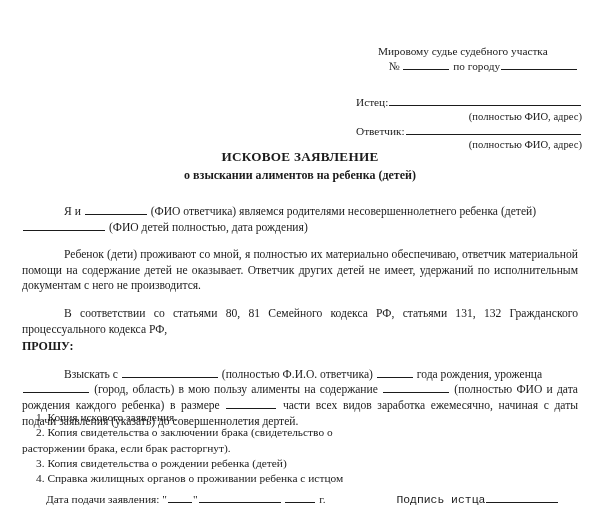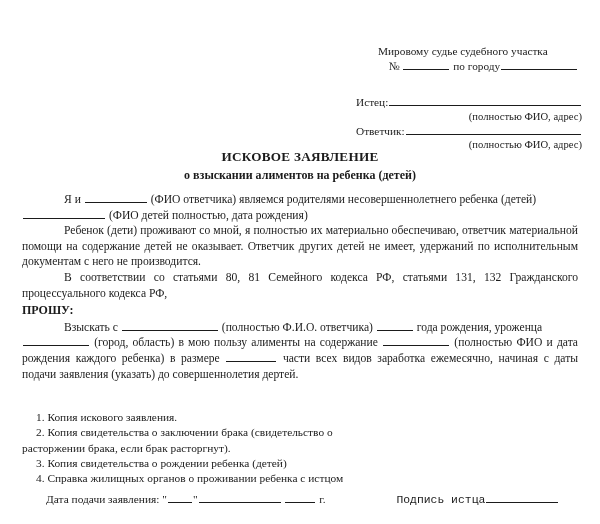--- a/index.html
+++ b/index.html
@@ -91,21 +91,21 @@
     position: absolute;
     left: 22px;
     top: 192px;
     width: 556px;
     font-size: 11.6px;
     line-height: 15.6px;
     text-align: justify;
     text-justify: inter-word;
   }
   .para {
-    margin: 0 0 0 0;
+    margin: 12px 0 0 0;
     text-indent: 42px;
     text-align: justify;
   }
 
   .prosh {
     font-weight: bold;
     font-size: 12px;
     text-indent: 0;
     margin: 2px 0 1px 0;
   }

